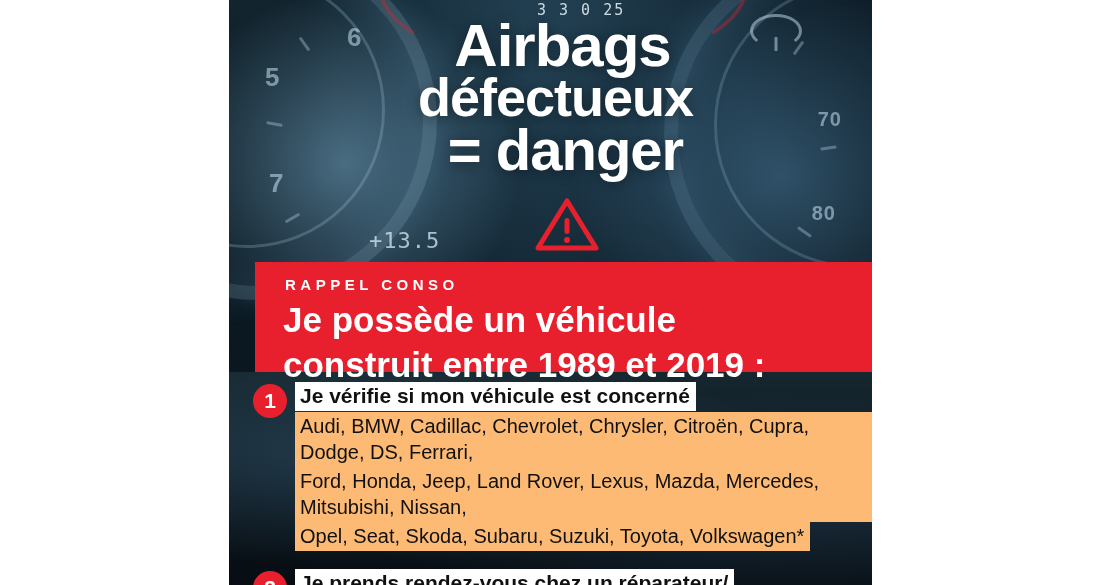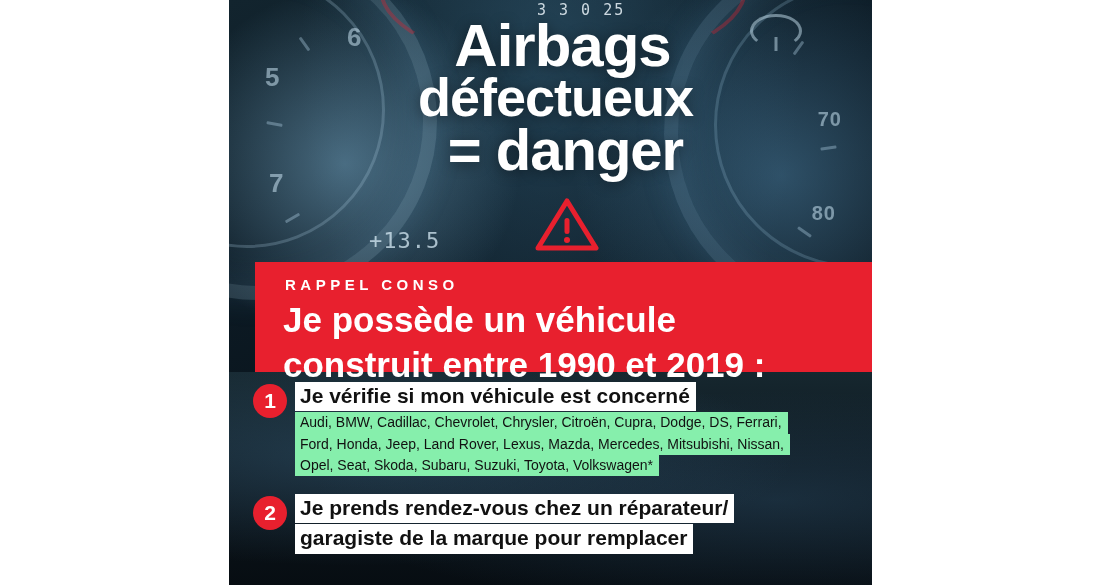--- a/index.html
+++ b/index.html
@@ -255,23 +255,23 @@
     background: #ffffff;
     color: #111111;
     font-size: 21px;
     font-weight: bold;
     padding: 2px 6px 3px 5px;
     line-height: 1.16;
     margin-bottom: 1px;
   }
   .step-sub {
     display: table;
-    background: #86efac;
+    background: #fdba74;
     color: #111111;
-    font-size: 14px;
+    font-size: 20px;
     padding: 1px 6px 2px 5px;
     line-height: 1.30;
   }
 </style>
 </head>
 <body>
 
 <div class="page">
 
   <div class="poster">
@@ -311,21 +311,21 @@
     <svg class="warning-tri" viewBox="0 0 64 56">
       <path d="M32 5 L61 52 L3 52 Z" fill="none" stroke="#e8202e" stroke-width="5" stroke-linejoin="round"></path>
       <rect x="29.5" y="22" width="5" height="16" rx="2.5" fill="#e8202e"></rect>
       <circle cx="32" cy="44" r="3" fill="#e8202e"></circle>
     </svg>
 
     <div class="red-band">
       <div class="kicker">RAPPEL CONSO</div>
       <div class="band-title">
         <div>Je possède un véhicule</div>
-        <div>construit entre 1990 et 2019 :</div>
+        <div>construit entre 1989 et 2019 :</div>
       </div>
     </div>
 
     <div class="steps">
 
       <div class="step">
         <div class="badge">1</div>
         <div class="step-lines">
           <div class="step-strong">Je vérifie si mon véhicule est concerné</div>
           <div class="step-sub">Audi, BMW, Cadillac, Chevrolet, Chrysler, Citroën, Cupra, Dodge, DS, Ferrari,</div>

